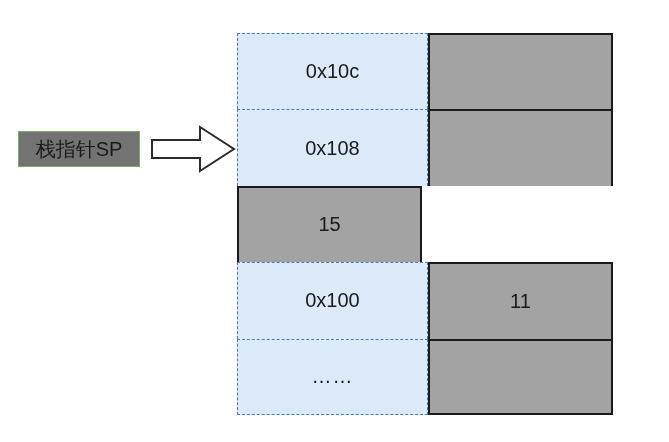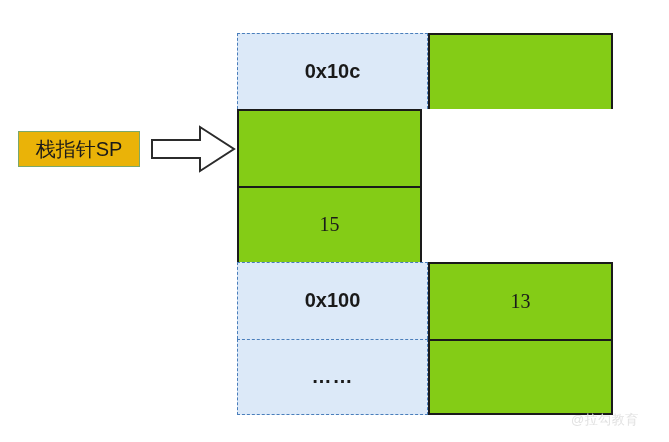--- a/index.html
+++ b/index.html
@@ -20,21 +20,21 @@
   }
 
   
   .sp-label {
     position: absolute;
     left: 18px;
     top: 131px;
     width: 122px;
     height: 36px;
     box-sizing: border-box;
-    background: #eab308;
+    background: #737373;
     border: 1px solid #7ba86b;
     display: flex;
     align-items: center;
     justify-content: center;
     font-size: 20px;
     color: #1a1a1a;
     line-height: 1;
     white-space: nowrap;
   }
 
@@ -68,42 +68,40 @@
     height: 100%;
     background: #dce9f8;
     border-left: 1px dashed #4a7ebb;
     border-right: 1px dashed #4a7ebb;
     border-top: 1px dashed #4a7ebb;
     display: flex;
     align-items: center;
     justify-content: center;
     font-size: 20px;
     color: #1a1a1a;
-    font-weight: bold;
   }
   .mem-row.last .addr-cell {
     border-bottom: 1px dashed #4a7ebb;
   }
   .addr-cell .ellipsis {
     letter-spacing: 1px;
   }
   .val-cell {
     box-sizing: border-box;
     width: 185px;
     height: 100%;
-    background: #84cc16;
+    background: #a3a3a3;
     border-left: 2px solid #1a1a1a;
     border-right: 2px solid #1a1a1a;
     border-top: 2px solid #1a1a1a;
     display: flex;
     align-items: center;
     justify-content: center;
     font-size: 20px;
     color: #1a1a1a;
-    font-family: Liberation Serif, serif;
   }
   .mem-row.last .val-cell {
     border-bottom: 2px solid #1a1a1a;
   }
 
   
   .watermark {
     position: absolute;
     left: 571px;
     top: 411px;
@@ -128,36 +126,36 @@
   </div>
 
   <div class="mem-table">
 
     <div class="mem-row" style="top:0px;">
       <div class="addr-cell">0x10c</div>
       <div class="val-cell"></div>
     </div>
 
     <div class="mem-row" style="top:76.4px;">
+      <div class="addr-cell">0x108</div>
       <div class="val-cell"></div>
     </div>
 
     <div class="mem-row" style="top:152.8px;">
       <div class="val-cell">15</div>
     </div>
 
     <div class="mem-row" style="top:229.2px;align-items:center;">
       <div class="addr-cell">0x100</div>
-      <div class="val-cell">13</div>
+      <div class="val-cell">11</div>
     </div>
 
     <div class="mem-row last" style="top:305.6px;">
       <div class="addr-cell">
         <span class="ellipsis">……</span>
       </div>
       <div class="val-cell"></div>
     </div>
 
   </div>
 
-  <div class="watermark">@拉勾教育</div>
 
 </div>
 
 </body></html>

